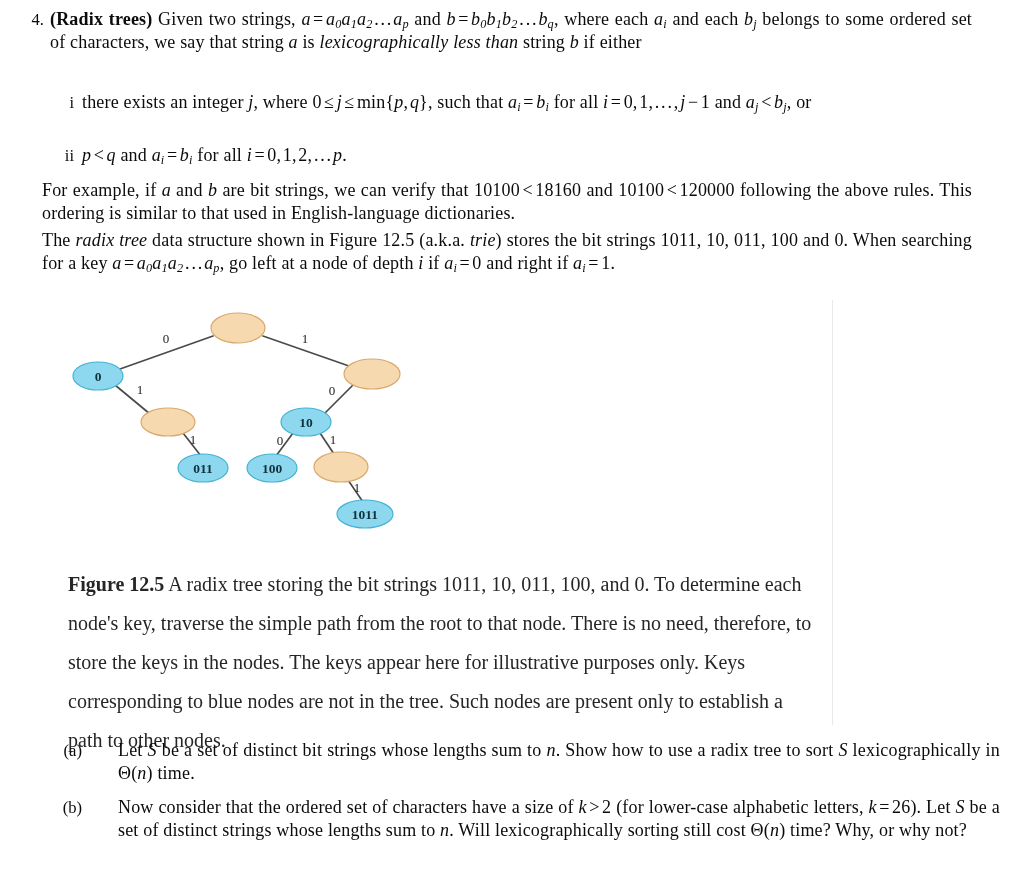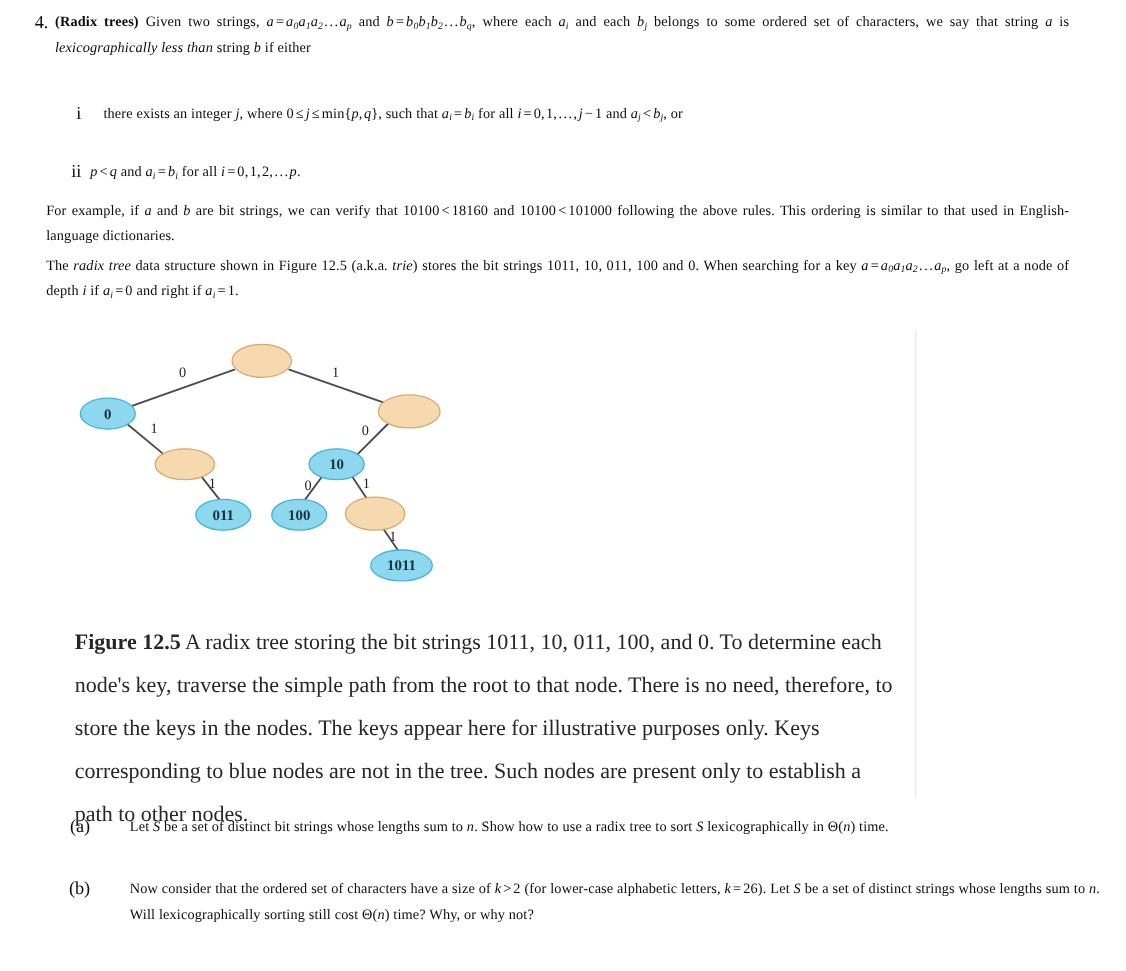--- a/index.html
+++ b/index.html
@@ -22,21 +22,21 @@
     top: 300px;
     left: 832px;
     width: 1px;
     height: 425px;
     background: #e9e9e9;
   }
 
   
   .blk {
     position: absolute;
-    font-size: 13px;
+    font-size: 18px;
     line-height: 23.2px;
     text-align: justify;
     text-justify: inter-word;
     letter-spacing: 0.01em;
   }
   .marker {
     position: absolute;
     font-size: 16.6px;
     line-height: 23.2px;
     text-align: right;
@@ -55,21 +55,21 @@
     line-height: 0;
   }
   .op { font-style: normal; padding: 0 0.14em; }
   .nbsp { white-space: nowrap; }
 
   
   #q4-number { left: 18px; top: 8px; width: 26px; }
   #q4-body   { left: 50px; top: 8px;  width: 922px; }
 
   #item-i-marker  { left: 50px;  top: 91px;  width: 24px; }
-  #item-i-body    { left: 82px;  top: 91px;  width: 890px; margin-left: 12px; }
+  #item-i-body    { left: 82px;  top: 91px;  width: 890px; }
   #item-ii-marker { left: 50px;  top: 144px; width: 24px; }
   #item-ii-body   { left: 82px;  top: 144px; width: 890px; }
 
   #para-example { left: 42px; top: 179px; width: 930px; }
   #para-radix   { left: 42px; top: 229px; width: 930px; }
 
   
   #figure {
     position: absolute;
     left: 50px;
@@ -127,21 +127,21 @@
 <div class="blk" id="item-i-body">
   there exists an integer <span class="mi">j</span>, where <span class="mn">0</span><span class="op">≤</span><span class="mi">j</span><span class="op">≤</span><span class="mn">min{</span><span class="mi">p</span>, <span class="mi">q</span><span class="mn">}</span>, such that <span class="mi">a</span><sub>i</sub><span class="op">=</span><span class="mi">b</span><sub>i</sub> for all <span class="mi">i</span><span class="op">=</span><span class="mn">0, 1, . . . , </span><span class="mi">j</span><span class="op">−</span><span class="mn">1</span> and <span class="mi">a</span><sub>j</sub><span class="op">&lt;</span><span class="mi">b</span><sub>j</sub>, or
 </div>
 
 <div class="marker" id="item-ii-marker">ii</div>
 <div class="blk" id="item-ii-body">
   <span class="mi">p</span><span class="op">&lt;</span><span class="mi">q</span> and <span class="mi">a</span><sub>i</sub><span class="op">=</span><span class="mi">b</span><sub>i</sub> for all <span class="mi">i</span><span class="op">=</span><span class="mn">0, 1, 2, . . . </span><span class="mi">p</span>.
 </div>
 
 <div class="blk" id="para-example">
-  For example, if <span class="mi">a</span> and <span class="mi">b</span> are bit strings, we can verify that <span class="mn">10100</span><span class="op">&lt;</span><span class="mn">18160</span> and <span class="mn">10100</span><span class="op">&lt;</span><span class="mn">101000</span> following the above rules. This ordering is similar to that used in English-language dictionaries.
+  For example, if <span class="mi">a</span> and <span class="mi">b</span> are bit strings, we can verify that <span class="mn">10100</span><span class="op">&lt;</span><span class="mn">18160</span> and <span class="mn">10100</span><span class="op">&lt;</span><span class="mn">120000</span> following the above rules. This ordering is similar to that used in English-language dictionaries.
 </div>
 
 <div class="blk" id="para-radix">
   <span>The </span><i>radix tree</i><span> data structure shown in Figure 12.5 (a.k.a. </span><i>trie</i>) stores the bit strings 1011, 10, 011, 100 and 0. When searching for a key <span class="nbsp"><span class="mi">a</span><span class="op">=</span><span class="mi">a</span><sub>0</sub><span class="mi">a</span><sub>1</sub><span class="mi">a</span><sub>2</sub> . . . <span class="mi">a</span><sub>p</sub></span>, go left at a node of depth <span class="mi">i</span> if <span class="mi">a</span><sub>i</sub><span class="op">=</span><span class="mn">0</span> and right if <span class="mi">a</span><sub>i</sub><span class="op">=</span><span class="mn">1</span>.
 </div>
 
 <div id="figure">
   <svg id="tree-svg" width="420" height="245" viewBox="0 0 420 245" xmlns="http://www.w3.org/2000/svg">
     <g id="edges-layer">
         <line x1="163" y1="33" x2="70" y2="66" stroke="#4a4a4a" stroke-width="1.7" stroke-linecap="round"></line>

